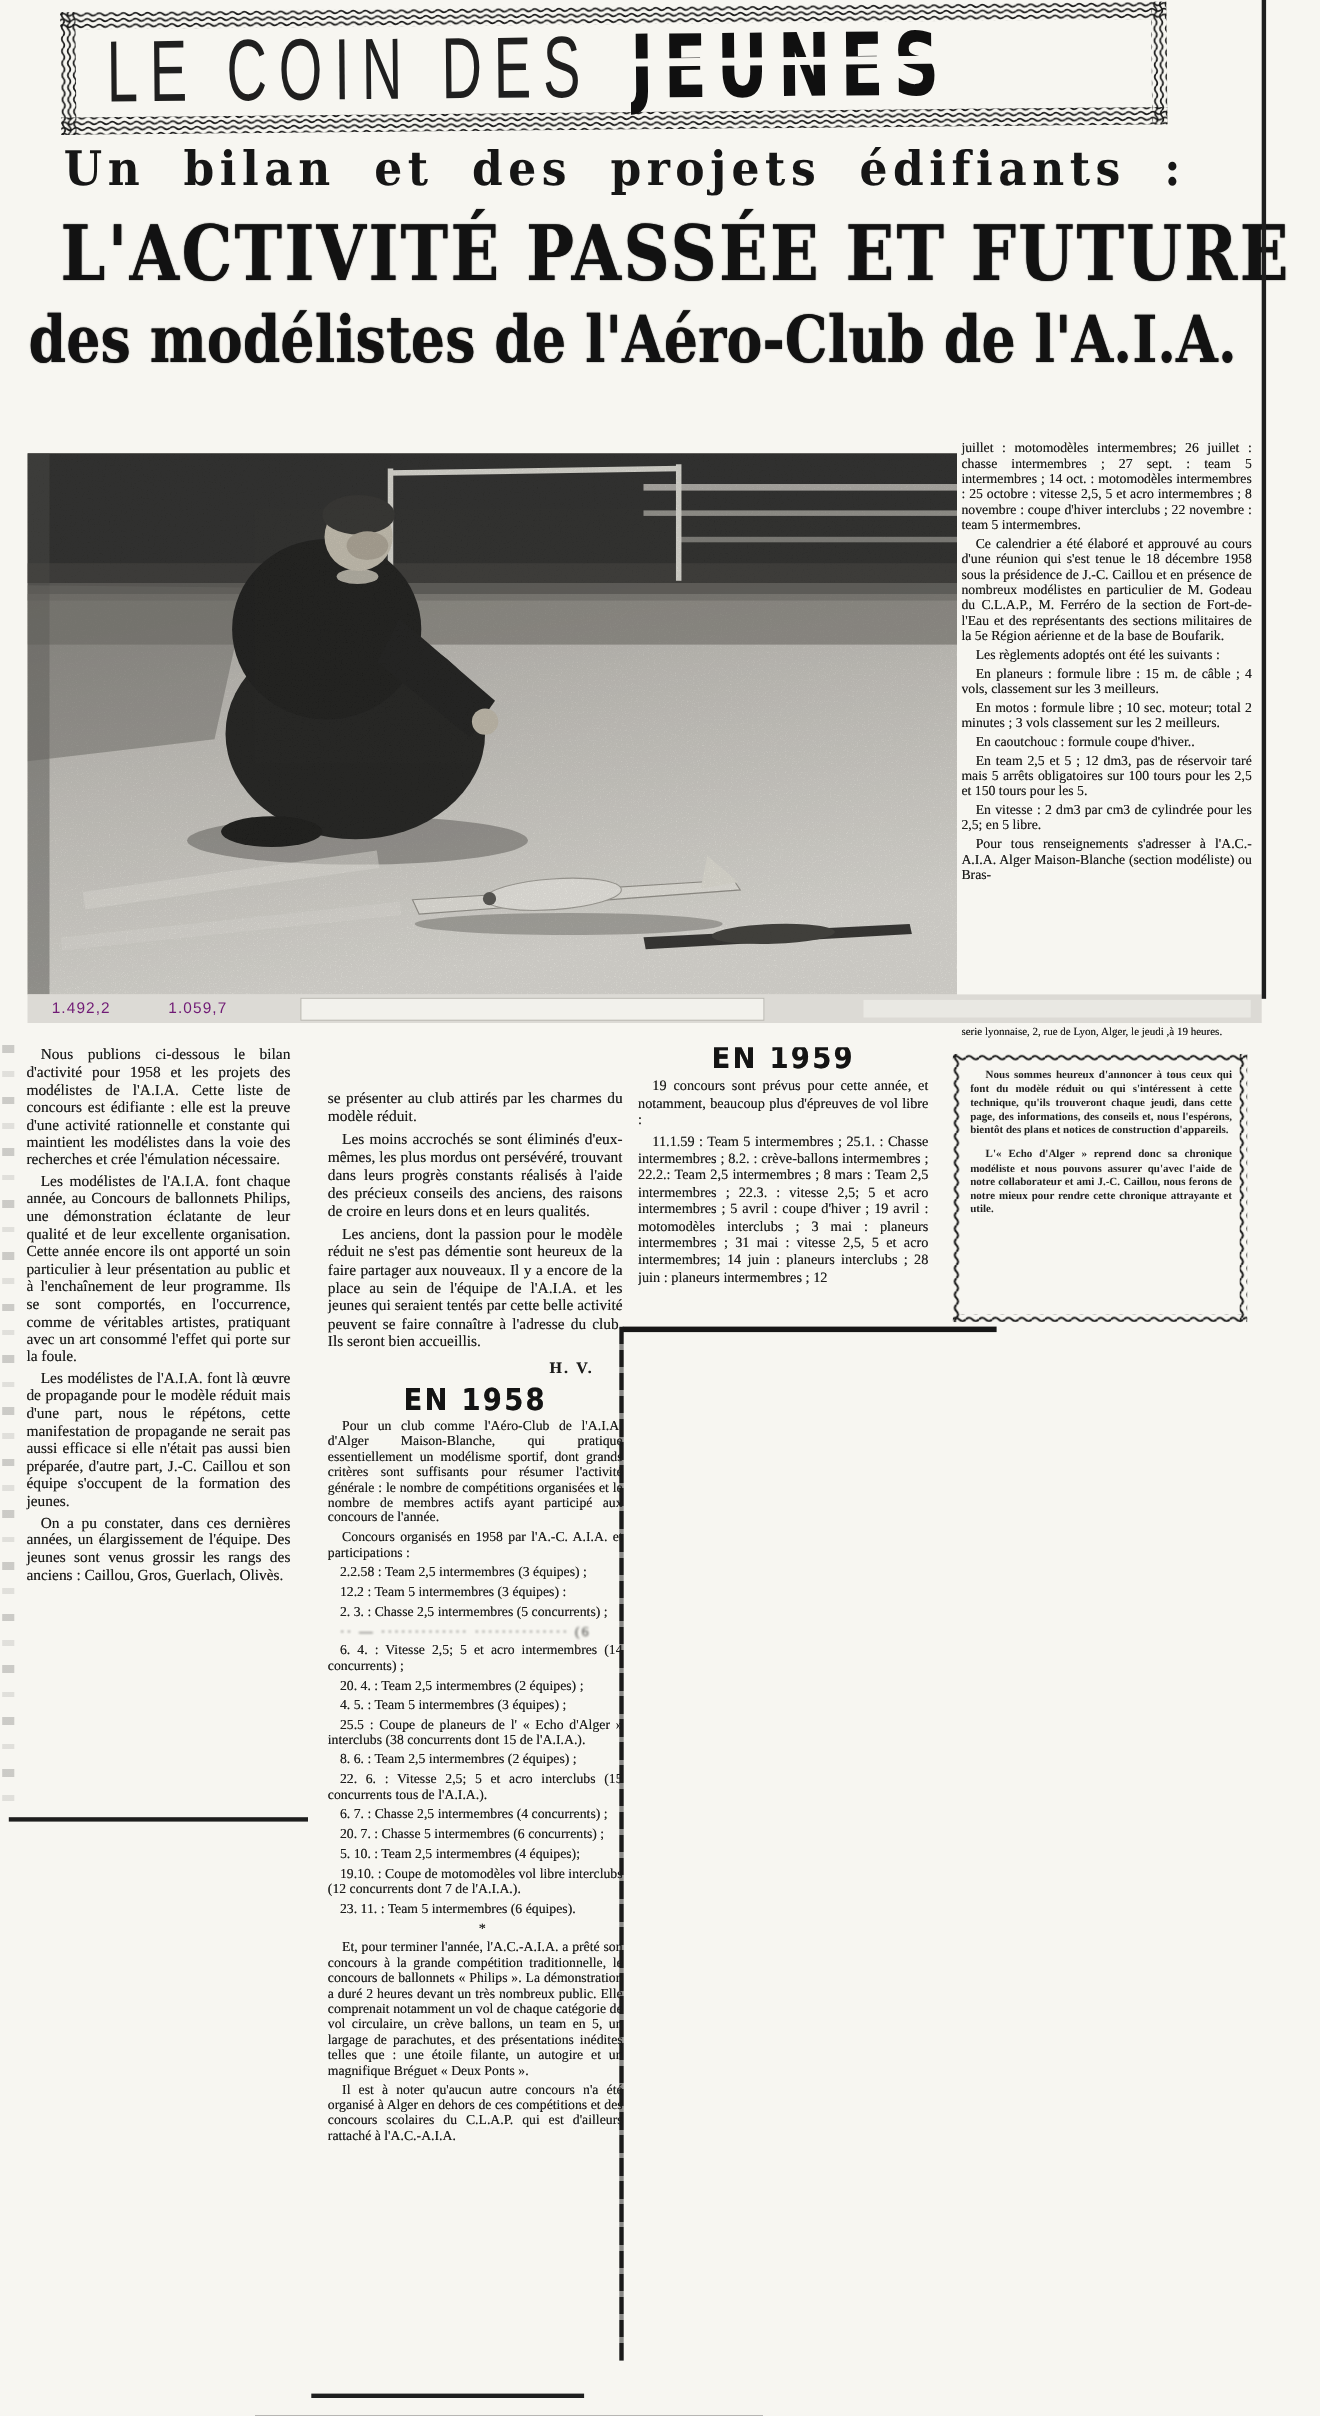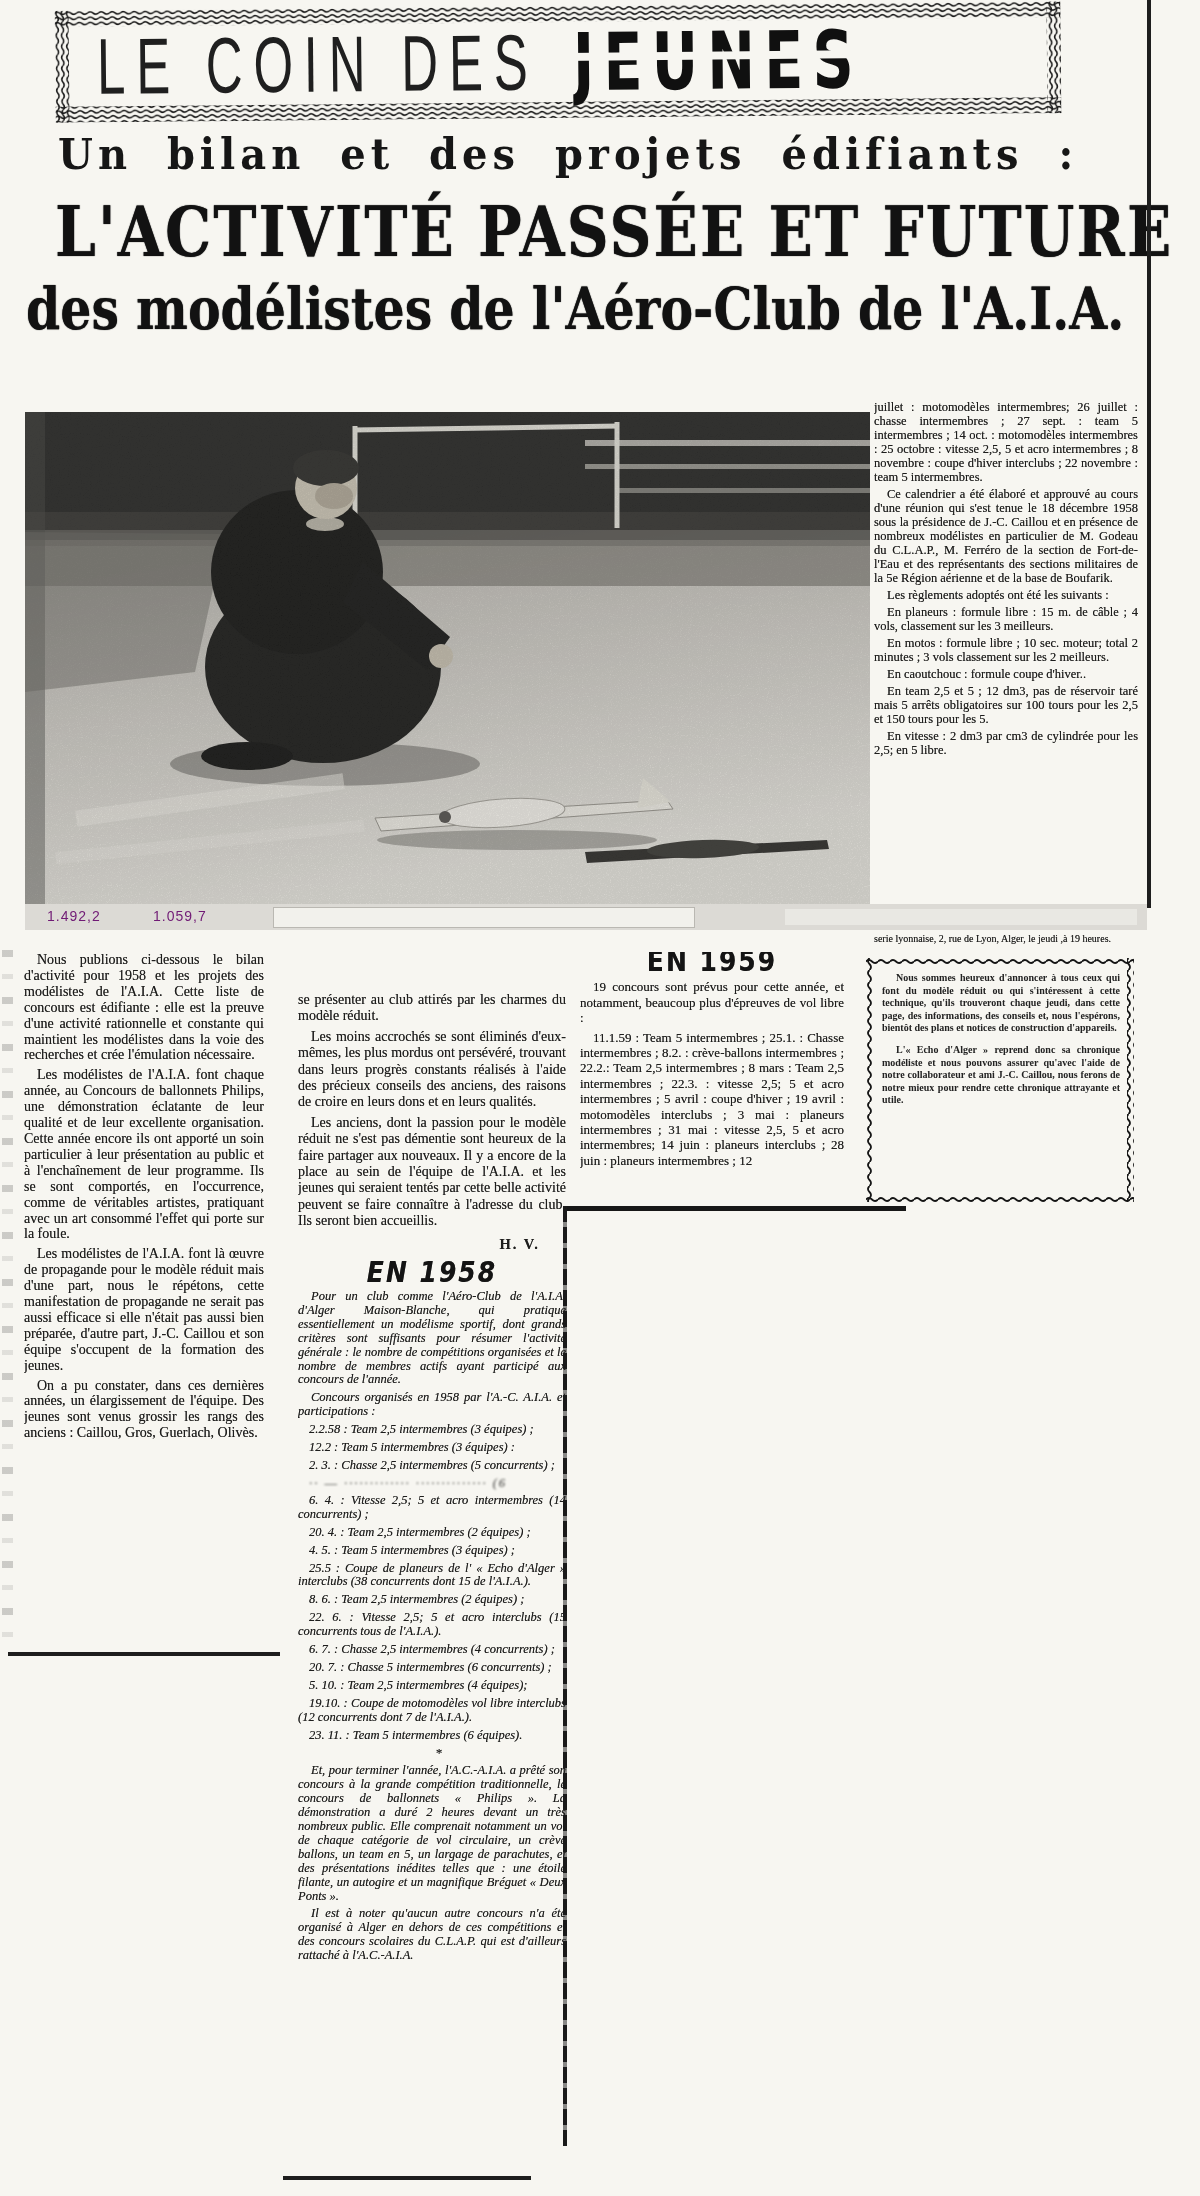--- a/index.html
+++ b/index.html
@@ -83,21 +83,21 @@
     background:repeating-linear-gradient(rgba(20,20,20,.35) 0 7px,transparent 7px 24px,rgba(20,20,20,.18) 24px 29px,transparent 29px 47px);
   }
 
   
   .bodycol{text-align:justify;color:#1d1d1c;text-shadow:0 0 .4px rgba(25,25,25,.65);}
   .bodycol p{margin:0 0 4px 0;text-indent:13px;}
   .bodycol p.noindent{text-indent:0;margin-top:40px;}
   .col1{left:24px;top:952px;width:240px;height:698px;font-size:14px;line-height:15.9px;overflow:hidden;}
   .col2{left:298px;top:952px;width:268px;height:1224px;overflow:hidden;}
   .col2-upper{font-size:14px;line-height:16.4px;}
-  .col2-lower{font-size:12.5px;line-height:13.9px;font-style:italic;}
+  .col2-lower{font-size:12.5px;line-height:13.9px;}
   .signature{
     text-align:right;padding-right:26px;font-weight:bold;font-size:14.5px;
     margin:6px 0 2px 0;letter-spacing:2px;
   }
   .section-heading{
     font-family:"DejaVu Sans",sans-serif;font-weight:bold;font-size:25px;
     letter-spacing:2px;text-align:center;text-indent:0;
     transform:scaleY(1.1);margin:14px 0 10px 0;color:#141414;
   }
   .events p{margin:0 0 4px 0;text-indent:11px;}
@@ -281,20 +281,21 @@
 
   <div class="abs bodycol col4">
     <p class="noindent">juillet : motomodèles intermembres; 26 juillet : chasse intermembres ; 27 sept. : team 5 intermembres ; 14 oct. : motomodèles intermembres : 25 octobre : vitesse 2,5, 5 et acro intermembres ; 8 novembre : coupe d'hiver interclubs ; 22 novembre : team 5 intermembres.</p>
     <p>Ce calendrier a été élaboré et approuvé au cours d'une réunion qui s'est tenue le 18 décembre 1958 sous la présidence de J.-C. Caillou et en présence de nombreux modélistes en particulier de M. Godeau du C.L.A.P., M. Ferréro de la section de Fort-de-l'Eau et des représentants des sections militaires de la 5e Région aérienne et de la base de Boufarik.</p>
     <p>Les règlements adoptés ont été les suivants :</p>
     <p>En planeurs : formule libre : 15 m. de câble ; 4 vols, classement sur les 3 meilleurs.</p>
     <p>En motos : formule libre ; 10 sec. moteur; total 2 minutes ; 3 vols classement sur les 2 meilleurs.</p>
     <p>En caoutchouc : formule coupe d'hiver..</p>
     <p>En team 2,5 et 5 ; 12 dm3, pas de réservoir taré mais 5 arrêts obligatoires sur 100 tours pour les 2,5 et 150 tours pour les 5.</p>
     <p>En vitesse : 2 dm3 par cm3 de cylindrée pour les 2,5; en 5 libre.</p>
+    <p>Pour tous renseignements s'adresser à l'A.C.-A.I.A. Alger Maison-Blanche (section modéliste) ou Bras-</p>
   </div>
   <div class="abs bodycol col4-cont">
     <p>serie lyonnaise, 2, rue de Lyon, Alger, le jeudi ,à 19 heures.</p>
   </div>
 
   <div class="abs announce-box">
     <svg class="announce-waves" width="268" height="244" aria-hidden="true">
       <defs>
         <pattern id="wH2" width="12" height="7" patternUnits="userSpaceOnUse">
           <path d="M0 3.5 Q3 0.5 6 3.5 T12 3.5" stroke="#151515" stroke-width="1.8" fill="none"></path>

